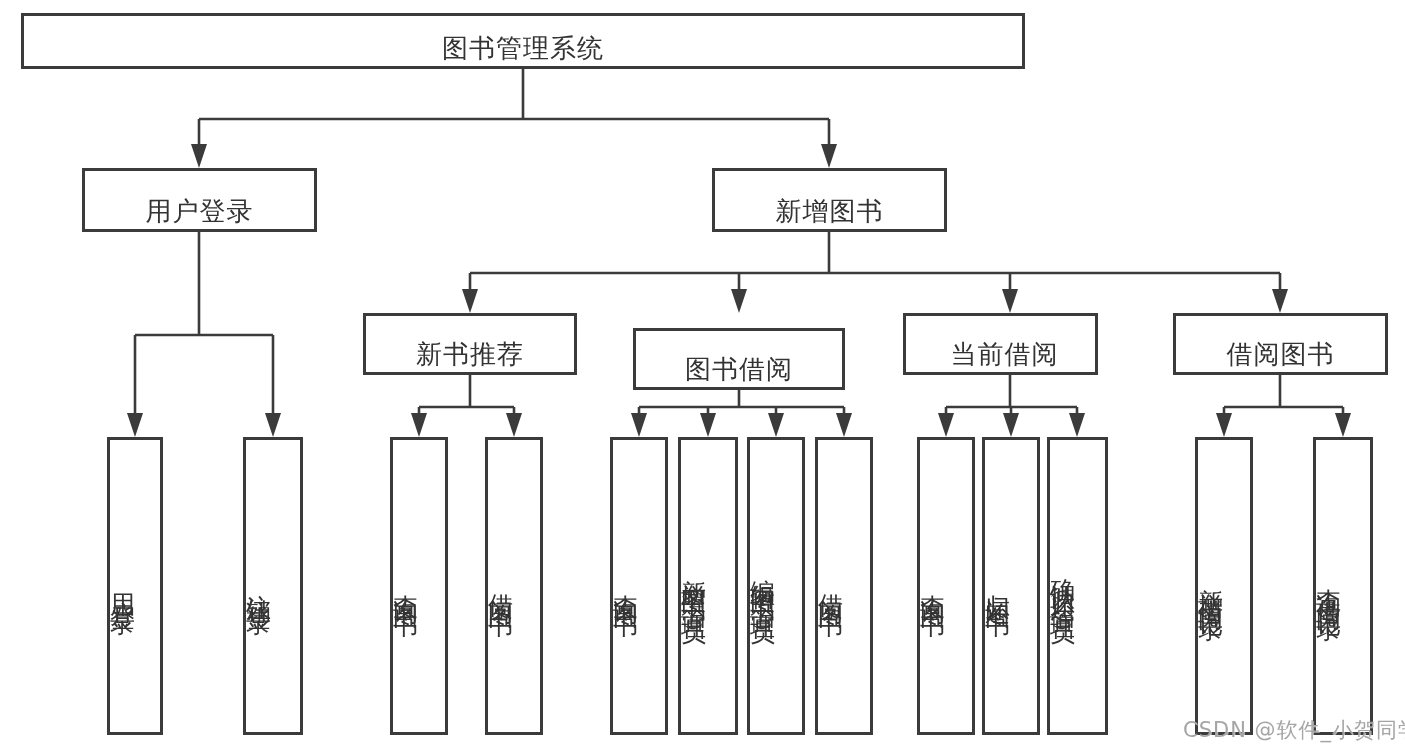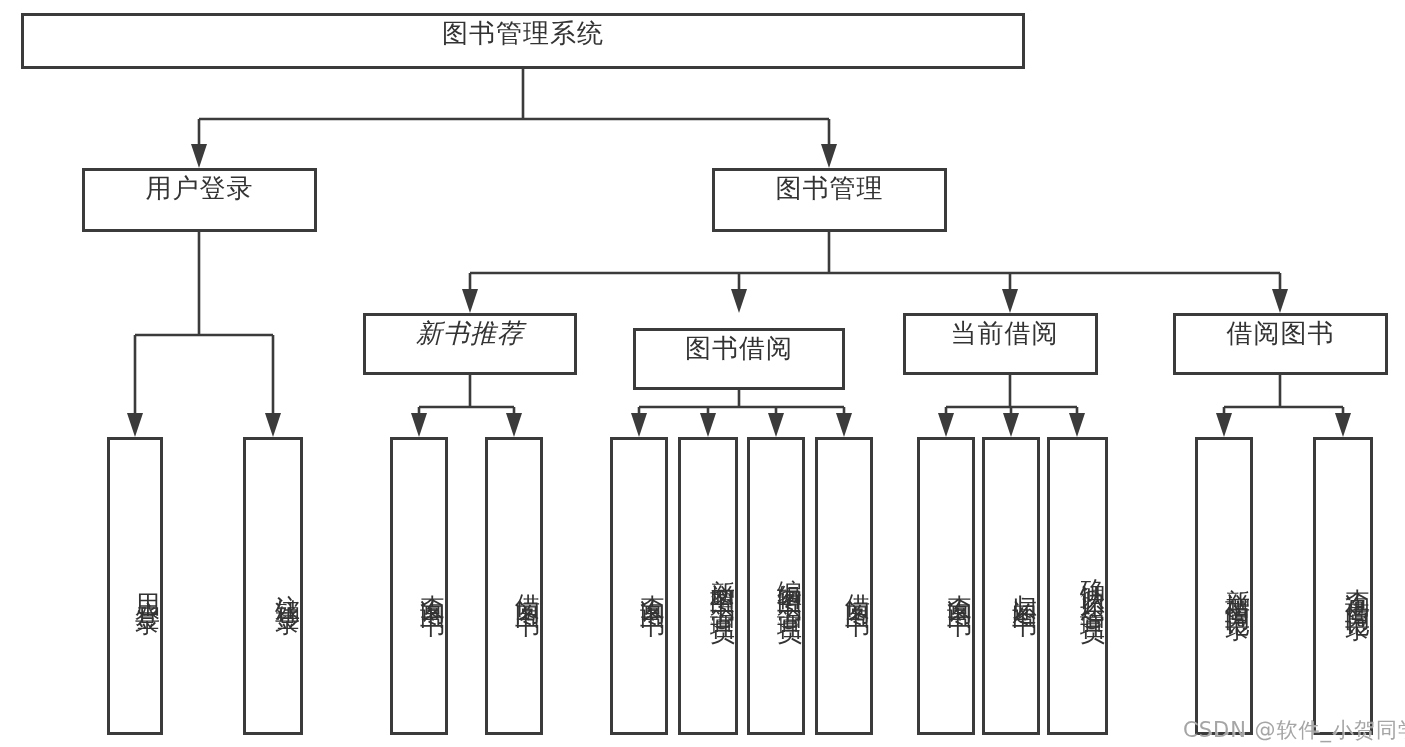--- a/index.html
+++ b/index.html
@@ -16,21 +16,21 @@
     left: 0; top: 0;
     width: 1405px; height: 747px;
     pointer-events: none;
   }
   .box {
     position: absolute;
     box-sizing: border-box;
     border: 3px solid #3b3b3b;
     background: #ffffff;
     display: flex;
-    align-items: flex-start;
+    align-items: flex-end;
     justify-content: center;
     color: #333333;
   }
   .h-box { font-size: 26px; letter-spacing: 1px; white-space: nowrap; }
   .v-box {
     writing-mode: vertical-rl;
     text-orientation: mixed;
     font-size: 25px;
     letter-spacing: 6px;
     line-height: 1;
@@ -110,24 +110,24 @@
   </svg>
 
   <div class="box h-box" style="left:21px; top:13px; width:1004px; height:56px;">
     <span>图书管理系统</span>
   </div>
 
   <div class="box h-box" style="left:82px; top:168px; width:235px; height:64px;">
     <span>用户登录</span>
   </div>
   <div class="box h-box" style="left:712px; top:168px; width:235px; height:64px;">
-    <span>图书管理</span>
+    <span>新增图书</span>
   </div>
 
-  <div class="box h-box" style="left:363px; top:313px; width:214px; height:62px;font-style:italic;">
+  <div class="box h-box" style="left:363px; top:313px; width:214px; height:62px;">
     <span>新书推荐</span>
   </div>
   <div class="box h-box" style="left:633px; top:328px; width:212px; height:62px;">
     <span>图书借阅</span>
   </div>
   <div class="box h-box" style="left:903px; top:313px; width:195px; height:62px;padding-left:8px;">
     <span>当前借阅</span>
   </div>
   <div class="box h-box" style="left:1173px; top:313px; width:215px; height:62px;">
     <span>借阅图书</span>

